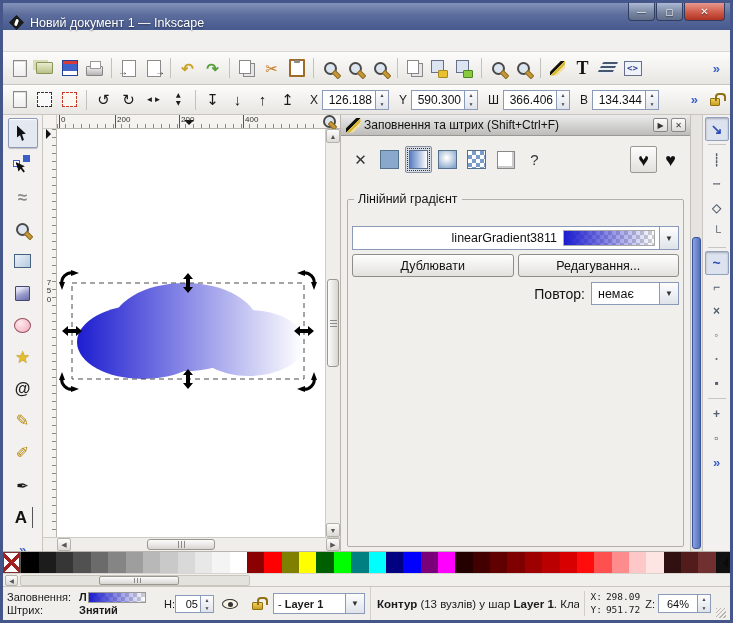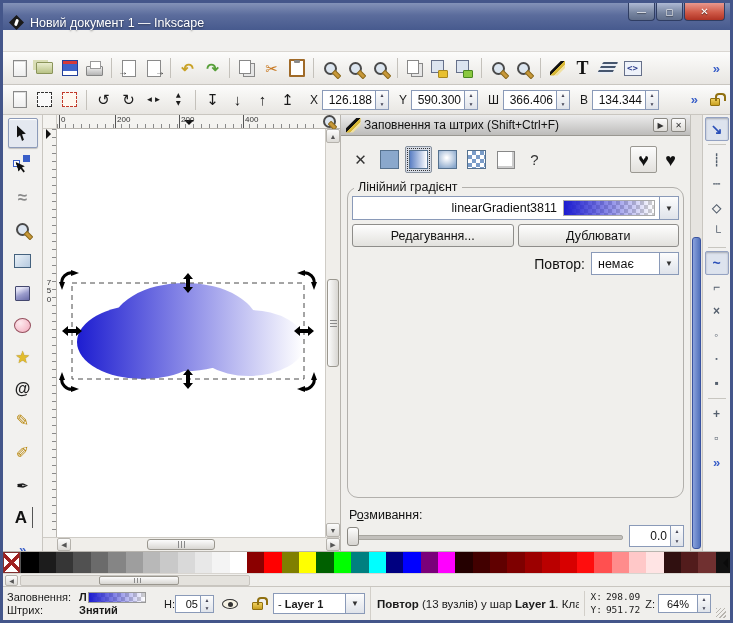--- a/index.html
+++ b/index.html
@@ -135,21 +135,21 @@
   .tabic.strokesty::after{content:"▶";position:absolute;right:-2px;top:1px;font-size:6px;color:#111;}
   .dlg-content{flex:1;display:flex;flex-direction:column;padding:6px 6px 4px 6px;min-height:0;}
   .fill-type-row{display:flex;align-items:center;margin:4px 0 8px 0;flex:none;}
   .pbtn{width:27px;height:27px;border:1px solid transparent;border-radius:2px;background:transparent;display:flex;align-items:center;justify-content:center;padding:0;margin-right:2px;}
   .pbtn.sel{background:#d7dce6;border-color:#88929e;outline:1px dotted #333;outline-offset:-3px;}
   .rule-group{margin-left:auto;display:flex;}
   .rbtn{width:27px;height:27px;border:1px solid transparent;display:flex;align-items:center;justify-content:center;background:transparent;padding:0;}
   .rbtn.sel{border-color:#9a9892;background:linear-gradient(#fcfcfc,#e2e0dc);border-radius:2px;}
   .heart{font-size:18px;color:#111;line-height:1;position:relative;}
   .rbtn.hole .heart::after{content:"♥";position:absolute;left:50%;top:42%;transform:translate(-50%,-50%);font-size:8px;color:#fff;}
-  .groupbox{border:1px solid #b2b0ac;border-radius:11px;flex:1;position:relative;margin-top:6px;padding:8px 4px 4px 4px;min-height:0;}
+  .groupbox{border:1px solid #b2b0ac;border-radius:2px;flex:1;position:relative;margin-top:18px;padding:26px 4px 4px 4px;min-height:0;}
   .legend{position:absolute;top:-8px;left:6px;background:#f0efec;font-size:12.5px;padding:0 4px;color:#111;}
   .combo{display:flex;height:24px;border:1px solid #8a9ab8;background:#fff;align-items:center;}
   .combo .cname{flex:1;text-align:right;font-size:12.5px;color:#111;padding-right:6px;white-space:nowrap;overflow:hidden;}
   .gradbar{width:92px;height:16px;position:relative;flex:none;margin-right:4px;border:1px solid #aaa;}
   .checker{background:repeating-conic-gradient(#cfcfcf 0 25%,#ffffff 0 50%);background-size:8px 8px;}
   .gradfade{position:absolute;inset:0;}
   .combo-arrow{width:19px;align-self:stretch;border-left:1px solid #8a9ab8;background:linear-gradient(#fdfdfd,#dfe3ea);display:flex;align-items:center;justify-content:center;font-size:8px;color:#333;flex:none;}
   .btnrow{display:flex;gap:4px;margin-top:4px;}
   .pushbtn{flex:1;height:23px;border:1px solid #8e8d8a;border-radius:3px;background:linear-gradient(#fefefe,#e2e1dd);font-size:12.5px;color:#111;font-family:"Liberation Sans",sans-serif;}
   .repeat-row{display:flex;align-items:center;justify-content:flex-end;margin-top:5px;gap:6px;}
@@ -686,44 +686,29 @@
         <div class="groupbox">
           <span class="legend">Лінійний градієнт</span>
           <div class="combo">
             <span class="cname">linearGradient3811</span>
             <span class="gradbar checker">
                 <i class="gradfade" style="background-image: linear-gradient(90deg, rgb(27, 27, 208), rgba(27, 27, 208, 0));"></i>
               </span>
             <span class="combo-arrow">▼</span>
           </div>
           <div class="btnrow">
+            <button class="pushbtn">Дублювати</button>
             <button class="pushbtn">Редагування...</button>
-            <button class="pushbtn">Дублювати</button>
           </div>
           <div class="repeat-row">
             <span class="repeat-label">Повтор:</span>
             <span class="repeat-combo">
               <span class="cval">немає</span>
               <span class="combo-arrow">▼</span>
             </span>
-          </div>
-        </div>
-        <div class="slider-block">
-          <div class="slider-label">Р<u>о</u>змивання:</div>
-          <div class="slider-row">
-            <span class="strack">
-                <span class="shandle" style="left:0%;"></span>
-              </span>
-            <span class="sspin">
-                <span class="nf-box">0.0</span>
-                <span class="spin">
-                  <i class="up"></i>
-                  <i class="dn"></i>
-                </span>
-              </span>
           </div>
         </div>
       </div>
     </div>
 
     <div class="dscroll">
         <span class="dthumb"></span>
       </div>
 
     <div class="snapbar">
@@ -888,21 +873,21 @@
         <span class="eye"></span>
       </button>
     <button class="lockbtn2">
         <span class="lock"></span>
       </button>
     <span class="layer-combo">
       <span class="cval">Layer 1</span>
       <span class="combo-arrow" style="height:100%;">▼</span>
     </span>
     <div class="status-msg">
-      <span><b>Повтор</b><span> (13 вузлів) у шар </span><b>Layer 1</b><span>. Клацання .</span></span>
+      <span><b>Контур</b><span> (13 вузлів) у шар </span><b>Layer 1</b><span>. Клацання .</span></span>
     </div>
     <div class="coords">
       <span class="crow">
           <span>X:</span>
           <span>298.09</span>
         </span>
       <span class="crow">
           <span>Y:</span>
           <span>951.72</span>
         </span>

